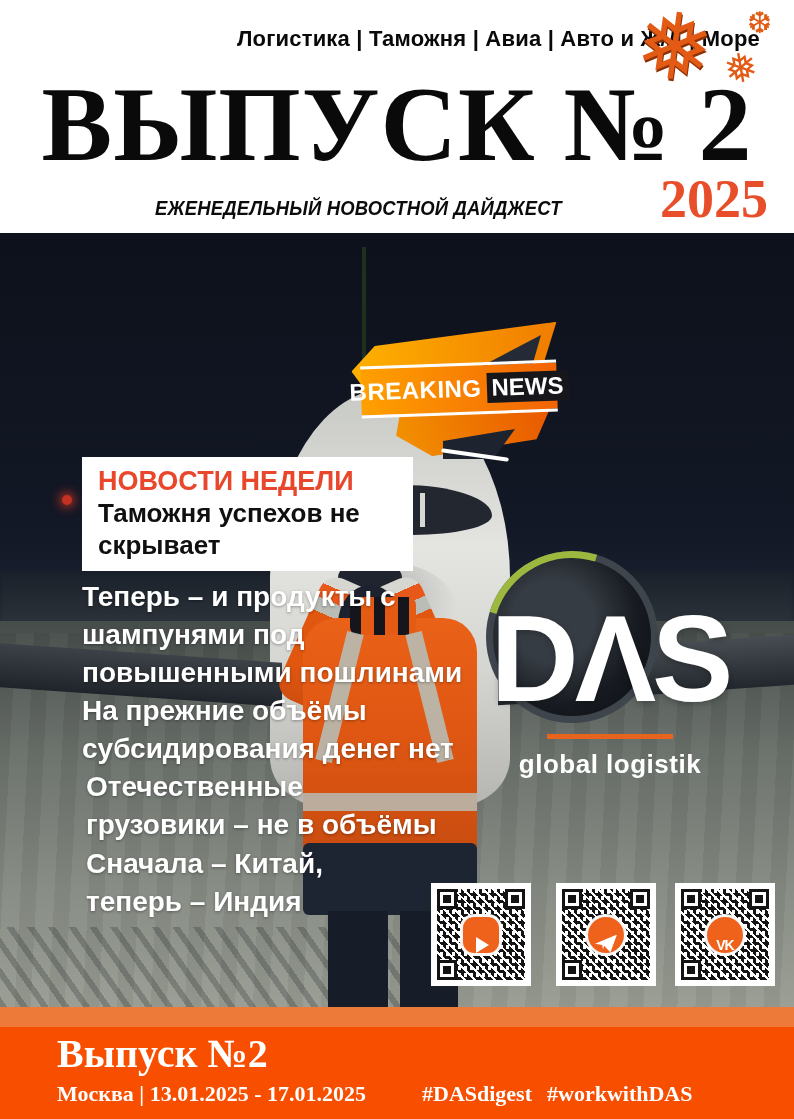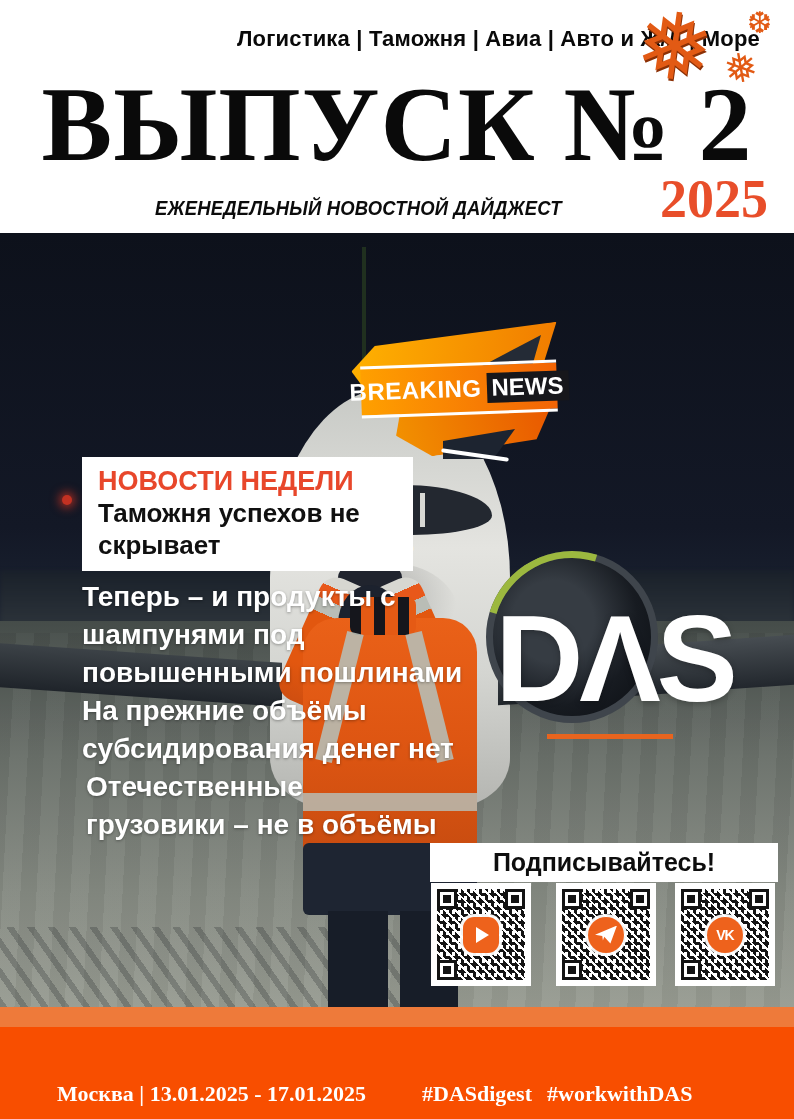--- a/index.html
+++ b/index.html
@@ -110,42 +110,42 @@
   .kicker{font-size:27px;font-weight:bold;color:#e8472b;line-height:32px;}
   .news-head{font-size:26px;font-weight:bold;color:#101010;line-height:32px;white-space:pre-line;}
   .headline{position:absolute;z-index:11;color:#fff;font-weight:bold;font-size:28px;line-height:38px;
             white-space:pre-line;text-shadow:0 1px 3px rgba(0,0,0,.35);}
   .hl-1{left:82px;top:578px;}
   .hl-2{left:82px;top:692px;}
   .hl-3{left:86px;top:768px;}
   .hl-4{left:86px;top:845px;}
 
   
-  .das{position:absolute;left:486px;top:598px;width:248px;z-index:11;text-align:right;color:#fff;}
+  .das{position:absolute;left:486px;top:598px;width:248px;z-index:11;text-align:center;color:#fff;}
   .das-word{font-size:122px;line-height:1;font-weight:bold;letter-spacing:-4px;
             text-shadow:0 2px 6px rgba(0,0,0,.25);}
   .das-rule{width:126px;height:5px;background:#e8641e;margin:14px auto 10px auto;}
   .das-tag{font-size:26px;font-weight:bold;letter-spacing:.5px;}
 
   
   .sub-bar{position:absolute;left:430px;top:843px;width:348px;height:39px;background:#fff;z-index:11;
            text-align:center;font-size:25px;font-weight:bold;color:#0d0d0d;line-height:39px;}
   .qr-tile{position:absolute;top:883px;width:100px;height:103px;background:#fff;z-index:11;}
   .qr-1{left:431px;} .qr-2{left:556px;} .qr-3{left:675px;}
   .qr-noise{position:absolute;inset:6px;
      background:
        repeating-linear-gradient(45deg,transparent 0 5px,#fff 5px 7px),
        repeating-linear-gradient(0deg,#141414 0 3px,transparent 3px 7px),
        repeating-linear-gradient(90deg,#141414 0 3px,transparent 3px 6px);}
   .finder{position:absolute;width:20px;height:20px;border:3px solid #131313;background:#fff;box-sizing:border-box;}
   .finder::after{content:"";position:absolute;left:3px;top:3px;width:8px;height:8px;background:#131313;}
   .f-tl{left:6px;top:6px;} .f-tr{right:6px;top:6px;} .f-bl{left:6px;bottom:6px;}
   .qr-icon{position:absolute;left:50%;top:50%;width:36px;height:36px;transform:translate(-50%,-50%);
            background:#ee621c;box-shadow:0 0 0 3px rgba(255,255,255,.95);
-           display:flex;align-items:center;justify-content:center;}
+           display:flex;align-items:flex-end;justify-content:center;}
   .icon-yt{border-radius:11px;}
   .icon-tg,.icon-vk{border-radius:50%;}
   .play{width:0;height:0;border-left:13px solid #fff;border-top:8px solid transparent;border-bottom:8px solid transparent;margin-left:3px;}
   .plane{width:22px;height:18px;background:#fff;clip-path:polygon(0 52%,100% 0,70% 100%,42% 62%,36% 84%,33% 58%);}
   .vk-label{color:#fff;font-size:14px;font-weight:bold;letter-spacing:-1px;}
 
   
   .footer-strip{position:absolute;left:0;top:1007px;width:794px;height:20px;background:#ee7a3a;}
   .footer{position:absolute;left:0;top:1027px;width:794px;height:92px;background:#f84e00;
           font-family:"Liberation Serif","DejaVu Serif",serif;color:#fff;}
@@ -222,27 +222,29 @@
 скрывает</div>
   </div>
 
   <div class="headline hl-1">Теперь – и продукты с
 шампунями под
 повышенными пошлинами</div>
   <div class="headline hl-2">На прежние объёмы
 субсидирования денег нет</div>
   <div class="headline hl-3">Отечественные
 грузовики – не в объёмы</div>
+  <div class="headline hl-4">Сначала – Китай,
+теперь – Индия</div>
 
   <div class="das">
     <div class="das-word">DΛS</div>
     <div class="das-rule"></div>
-  </div>
-
-  <div class="sub-bar">Подписывайтесь!</div>
+    <div class="das-tag">global logistik</div>
+  </div>
+
 
   <div class="qr-tile qr-1">
     <div class="qr-noise"></div>
     <div class="finder f-tl"></div>
     <div class="finder f-tr"></div>
     <div class="finder f-bl"></div>
     <div class="qr-icon icon-yt">
         <div class="play"></div>
       </div>
   </div>
@@ -260,18 +262,19 @@
     <div class="finder f-tl"></div>
     <div class="finder f-tr"></div>
     <div class="finder f-bl"></div>
     <div class="qr-icon icon-vk">
       <span class="vk-label">VK</span>
     </div>
   </div>
 
   <div class="footer-strip"></div>
   <div class="footer">
+    <div class="f-issue">Выпуск №2</div>
     <div class="f-loc">Москва | 13.01.2025 - 17.01.2025</div>
     <div class="f-h1">#DASdigest</div>
     <div class="f-h2">#workwithDAS</div>
   </div>
 
 </div>
 
 </body></html>

